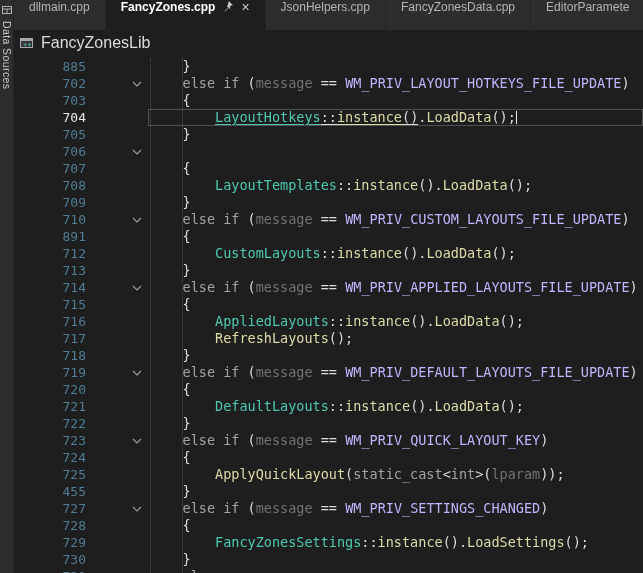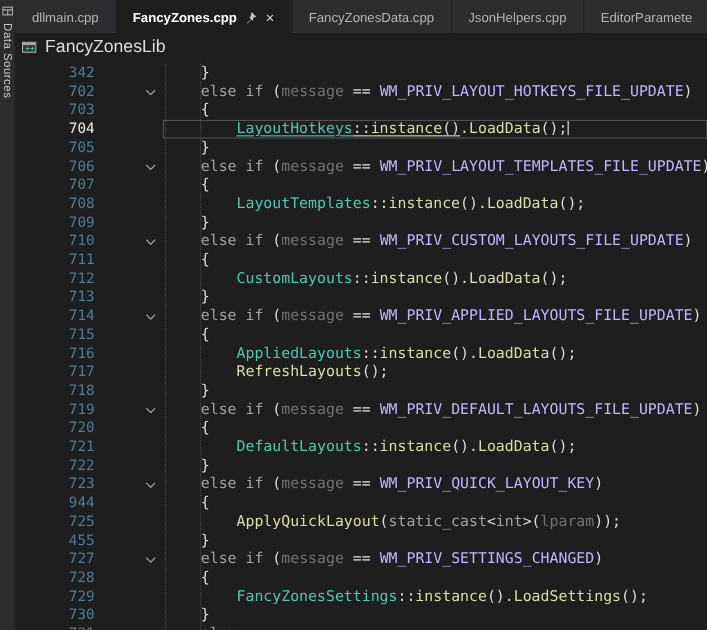--- a/index.html
+++ b/index.html
@@ -7,21 +7,21 @@
   body{font-family:"Liberation Sans",sans-serif;display:flex}
 
   
   .strip{width:14px;background:#2d2d30;flex-shrink:0;display:flex;flex-direction:column;align-items:center;padding-top:5px;gap:6px;border-right:1px solid #252528}
   .vlabel{writing-mode:vertical-rl;font-size:10.5px;color:#c8c8c8;letter-spacing:.4px;white-space:nowrap}
 
   .main{flex:1;display:flex;flex-direction:column;min-width:0}
 
   
   .tabbar{height:30px;background:#2d2d30;display:flex;overflow:hidden;flex-shrink:0}
-  .tab{display:flex;align-items:center;gap:7px;padding:16px 15px;border-right:1px solid #252528;color:#b4b4b4;font-size:12px;white-space:nowrap;cursor:default;flex-shrink:0}
+  .tab{display:flex;align-items:flex-start;gap:7px;padding:0 15px;border-right:1px solid #252528;color:#b4b4b4;font-size:12px;white-space:nowrap;cursor:default;flex-shrink:0}
   .tab.active{background:#1e1e1e;color:#ffffff;font-weight:600}
   .tab .close{font-size:14px;color:#cfcfcf;line-height:1;font-weight:400}
   .tab .pin{display:flex;align-items:center}
 
   
   .crumb{height:26px;background:#1e1e1e;display:flex;align-items:center;gap:6px;padding-left:5px;flex-shrink:0}
   .crumb-label{font-size:16px;color:#dcdcdc}
 
   
   .editor{flex:1;position:relative;overflow:hidden;padding-top:2px;
@@ -63,45 +63,45 @@
       <div class="tab active">
         <span>FancyZones.cpp</span>
         <span class="pin">
           <svg width="12" height="12" viewBox="0 0 12 12">
             <path d="M6.8 1l4.2 4.2-1.9.4-.9 1-.2 2.6-1.4-1.4L3 11.4 2.6 11l3.6-3.6L4.8 6l1-1 .4-1.9z" fill="#c5c5c5"></path>
           </svg>
         </span>
         <span class="close">×</span>
       </div>
       <div class="tab">
+        <span>JsonHelpers.cpp</span>
+      </div>
+      <div class="tab">
         <span>FancyZonesData.cpp</span>
-      </div>
-      <div class="tab">
-        <span>JsonHelpers.cpp</span>
       </div>
       <div class="tab">
         <span>EditorParamete</span>
       </div>
     </div>
 
   <div class="crumb">
     <svg width="16" height="16" viewBox="0 0 16 16">
       <rect x="1.5" y="3.5" width="12" height="9" fill="#35353b" stroke="#a9a9ad"></rect>
       <rect x="2" y="4" width="11" height="2" fill="#a9a9ad"></rect>
       <text x="4" y="11.5" font-size="7" fill="#4ec9b0" font-family="DejaVu Sans Mono, monospace">++</text>
     </svg>
     <span class="crumb-label">FancyZonesLib</span>
   </div>
 
   <div class="editor">
     <div class="guide" style="left:136px"></div>
     <div class="guide" style="left:168px"></div>
     <div id="lines">
         <div class="row">
-          <span class="ln">342</span>
+          <span class="ln">885</span>
           <span class="fold"></span>
           <div class="codewrap">
             <pre class="code"><span class="tok-p">    }</span></pre>
           </div>
         </div>
         <div class="row">
           <span class="ln">702</span>
           <span class="fold">
             <svg width="10" height="6" viewBox="0 0 10 6">
               <path d="M1 1l4 4 4-4" stroke="#9a9a9a" stroke-width="1.2" fill="none"></path>
@@ -132,23 +132,20 @@
             <pre class="code"><span class="tok-p">    }</span></pre>
           </div>
         </div>
         <div class="row">
           <span class="ln">706</span>
           <span class="fold">
             <svg width="10" height="6" viewBox="0 0 10 6">
               <path d="M1 1l4 4 4-4" stroke="#9a9a9a" stroke-width="1.2" fill="none"></path>
             </svg>
           </span>
-          <div class="codewrap">
-            <pre class="code"><span class="tok-p">    </span><span class="tok-k">else</span><span class="tok-p"> </span><span class="tok-k">if</span><span class="tok-p"> (</span><span class="tok-v">message</span><span class="tok-p"> == </span><span class="tok-m">WM_PRIV_LAYOUT_TEMPLATES_FILE_UPDATE</span><span class="tok-p">)</span></pre>
-          </div>
         </div>
         <div class="row">
           <span class="ln">707</span>
           <span class="fold"></span>
           <div class="codewrap">
             <pre class="code"><span class="tok-p">    {</span></pre>
           </div>
         </div>
         <div class="row">
           <span class="ln">708</span>
@@ -169,21 +166,21 @@
           <span class="fold">
             <svg width="10" height="6" viewBox="0 0 10 6">
               <path d="M1 1l4 4 4-4" stroke="#9a9a9a" stroke-width="1.2" fill="none"></path>
             </svg>
           </span>
           <div class="codewrap">
             <pre class="code"><span class="tok-p">    </span><span class="tok-k">else</span><span class="tok-p"> </span><span class="tok-k">if</span><span class="tok-p"> (</span><span class="tok-v">message</span><span class="tok-p"> == </span><span class="tok-m">WM_PRIV_CUSTOM_LAYOUTS_FILE_UPDATE</span><span class="tok-p">)</span></pre>
           </div>
         </div>
         <div class="row">
-          <span class="ln">711</span>
+          <span class="ln">891</span>
           <span class="fold"></span>
           <div class="codewrap">
             <pre class="code"><span class="tok-p">    {</span></pre>
           </div>
         </div>
         <div class="row">
           <span class="ln">712</span>
           <span class="fold"></span>
           <div class="codewrap">
             <pre class="code"><span class="tok-p">        </span><span class="tok-t">CustomLayouts</span><span class="tok-p">::</span><span class="tok-f">instance</span><span class="tok-p">().</span><span class="tok-f">LoadData</span><span class="tok-p">();</span></pre>
@@ -272,21 +269,21 @@
           <span class="fold">
             <svg width="10" height="6" viewBox="0 0 10 6">
               <path d="M1 1l4 4 4-4" stroke="#9a9a9a" stroke-width="1.2" fill="none"></path>
             </svg>
           </span>
           <div class="codewrap">
             <pre class="code"><span class="tok-p">    </span><span class="tok-k">else</span><span class="tok-p"> </span><span class="tok-k">if</span><span class="tok-p"> (</span><span class="tok-v">message</span><span class="tok-p"> == </span><span class="tok-m">WM_PRIV_QUICK_LAYOUT_KEY</span><span class="tok-p">)</span></pre>
           </div>
         </div>
         <div class="row">
-          <span class="ln">944</span>
+          <span class="ln">724</span>
           <span class="fold"></span>
           <div class="codewrap">
             <pre class="code"><span class="tok-p">    {</span></pre>
           </div>
         </div>
         <div class="row">
           <span class="ln">725</span>
           <span class="fold"></span>
           <div class="codewrap">
             <pre class="code"><span class="tok-p">        </span><span class="tok-f">ApplyQuickLayout</span><span class="tok-p">(</span><span class="tok-k">static_cast</span><span class="tok-p">&lt;</span><span class="tok-k">int</span><span class="tok-p">&gt;(</span><span class="tok-v">lparam</span><span class="tok-p">));</span></pre>

